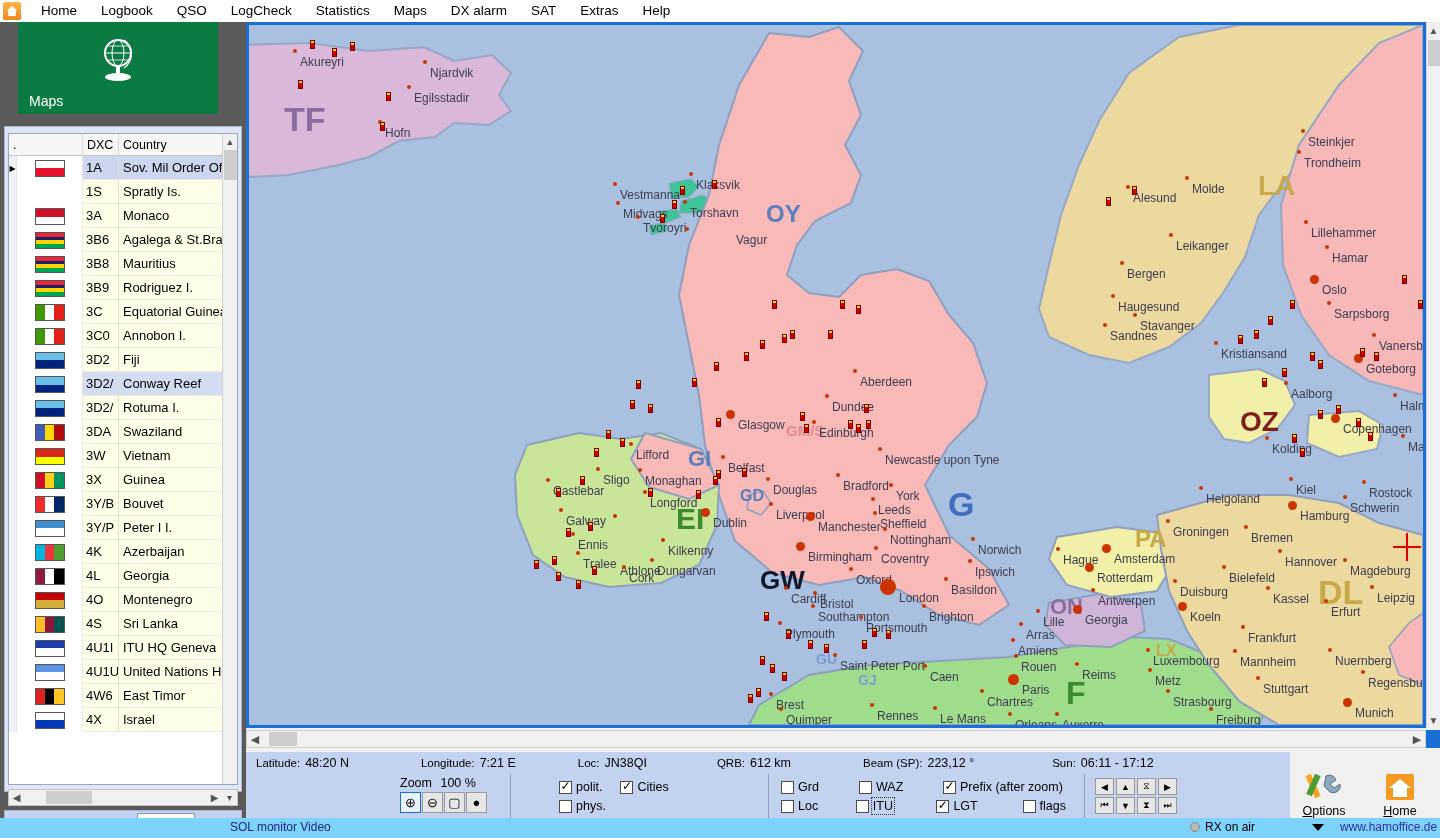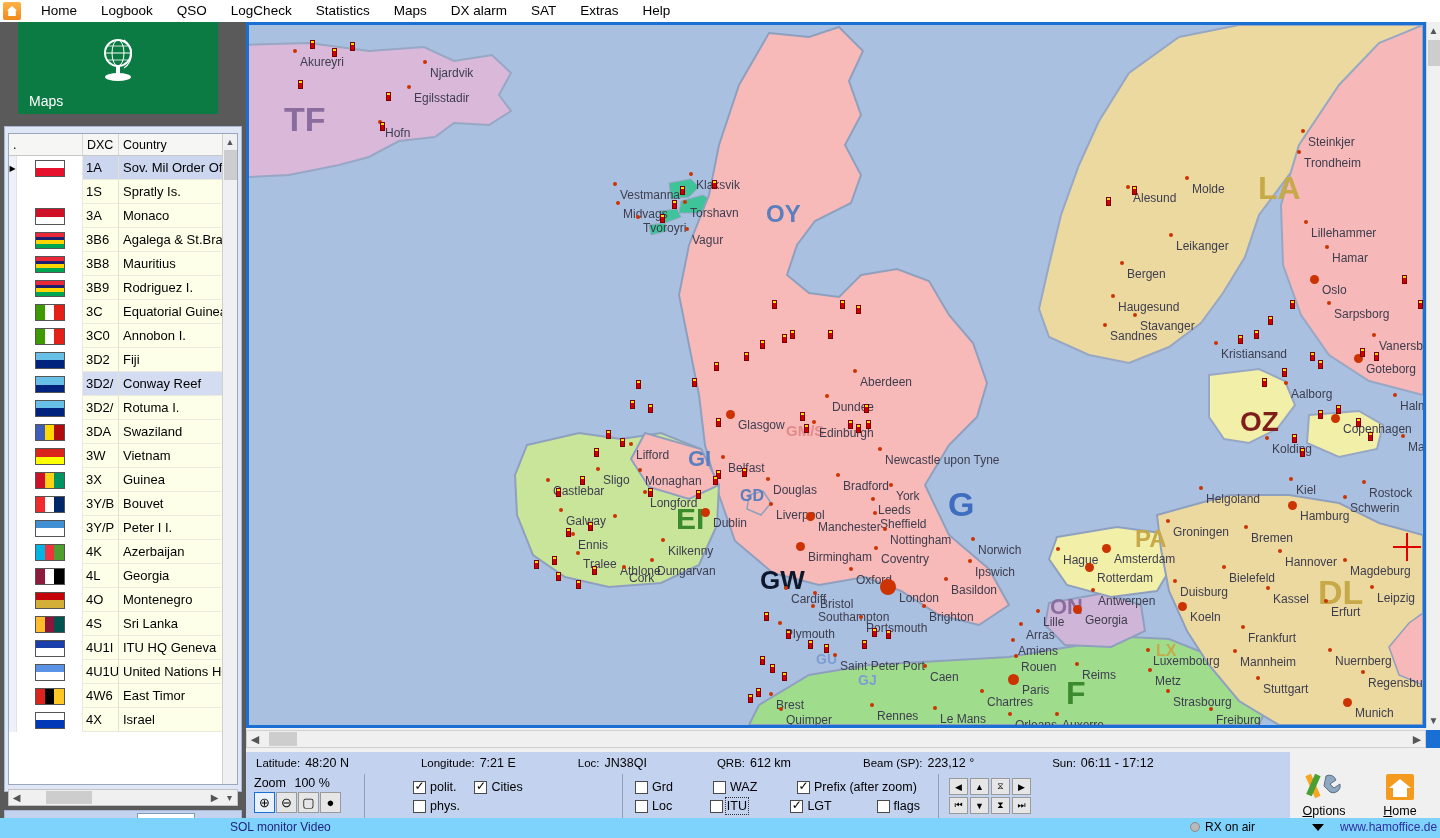--- a/index.html
+++ b/index.html
@@ -188,21 +188,21 @@
     display:flex; align-items:center;
     font-size:12px; color:#000;
   }
   .info-cell { display:flex; align-items:baseline; white-space:nowrap; }
   .info-lbl { font-size:11.5px; color:#000; }
   .info-val { font-size:12.5px; color:#000; margin-left:5px; }
 
   
   #ctrl-bar {
     position:absolute; left:246px; top:774px; width:1044px; height:44px;
-    background:#c3d2ef; display:flex; align-items:stretch;
+    background:#c3d2ef; display:flex; align-items:stretch;justify-content:flex-end;
   }
   .ctrl-sec { border-left:1px solid #8e9fc2; position:relative; }
   #sec-zoom { width:118px; border-left:none; padding:2px 0 0 8px; }
   #zoom-label { font-size:12.5px; }
   #zoom-buttons { display:flex; gap:1px; margin-top:2px; }
   .zbtn {
     width:21px;height:21px; background:#e6e6e6; border:1px solid #9a9a9a;
     display:flex;align-items:center;justify-content:center;
   }
   .zbtn.active { border:1px solid #1a6fd4; background:#e9f2fb; }
@@ -560,21 +560,21 @@
 
     <path d="M908,490 L980,470 L1040,470 L1090,478 L1130,498 L1174,510 L1174,700 L1030,700 L990,676
              L960,640 L938,606 L920,566 L912,524 Z" fill="#ecd9a0" stroke="#8fa0bf" stroke-width="2"></path>
 
     <path d="M1160,598 L1174,588 L1174,660 L1150,650 L1140,622 Z" fill="#f6b8b8" stroke="#8fa0bf" stroke-width="1.5"></path>
   </svg>
 
   <div id="map-overlay">
       <div class="prefixlabel" style="left: 35px; top: 75px; font-size: 34px; color: rgb(138, 109, 158);">TF</div>
       <div class="prefixlabel" style="left: 517px; top: 175px; font-size: 24px; color: rgb(90, 127, 191);">OY</div>
-      <div class="prefixlabel" style="left: 1009px; top: 145px; font-size: 32px; color: rgb(200, 169, 73);">LA</div>
+      <div class="prefixlabel" style="left: 1009px; top: 145px; font-size: 28px; color: rgb(200, 169, 73);">LA</div>
       <div class="prefixlabel" style="left: 991px; top: 381px; font-size: 28px; color: #7f1d1d;">OZ</div>
       <div class="prefixlabel" style="left: 439px; top: 421px; font-size: 22px; color: rgb(90, 127, 191);">GI</div>
       <div class="prefixlabel" style="left: 491px; top: 462px; font-size: 16px; color: rgb(90, 127, 191);">GD</div>
       <div class="prefixlabel" style="left: 427px; top: 477px; font-size: 30px; color: rgb(60, 138, 46);">EI</div>
       <div class="prefixlabel" style="left: 699px; top: 460px; font-size: 34px; color: rgb(63, 110, 192);">G</div>
       <div class="prefixlabel" style="left: 537px; top: 397px; font-size: 15px; color: rgb(224, 138, 138);">GM/S</div>
       <div class="prefixlabel" style="left: 511px; top: 540px; font-size: 26px; color: #0f172a;">GW</div>
       <div class="prefixlabel" style="left: 567px; top: 626px; font-size: 14px; color: rgb(126, 158, 209);">GU</div>
       <div class="prefixlabel" style="left: 609px; top: 647px; font-size: 14px; color: rgb(126, 158, 209);">GJ</div>
       <div class="prefixlabel" style="left: 817px; top: 650px; font-size: 32px; color: rgb(60, 138, 46);">F</div>
@@ -594,21 +594,21 @@
       <div class="maplabel" style="left: 371px; top: 163px;">Vestmanna</div>
       <div class="citydot" style="width: 4px; height: 4px; left: 440px; top: 147px;"></div>
       <div class="maplabel" style="left: 447px; top: 153px;">Klaksvik</div>
       <div class="citydot" style="width: 4px; height: 4px; left: 367px; top: 176px;"></div>
       <div class="maplabel" style="left: 374px; top: 182px;">Midvags</div>
       <div class="citydot" style="width: 4px; height: 4px; left: 434px; top: 175px;"></div>
       <div class="maplabel" style="left: 441px; top: 181px;">Torshavn</div>
       <div class="citydot" style="width: 4px; height: 4px; left: 387px; top: 190px;"></div>
       <div class="maplabel" style="left: 394px; top: 196px;">Tvoroyri</div>
       <div class="citydot" style="width: 4px; height: 4px; left: 436px; top: 202px;"></div>
-      <div class="maplabel" style="left: 443px; top: 208px;">Vagur</div>
+      <div class="maplabel" style="left: 443px; top: 208px; padding-left: 44px;">Vagur</div>
       <div class="citydot" style="width: 4px; height: 4px; left: 1052px; top: 104px;"></div>
       <div class="maplabel" style="left: 1059px; top: 110px;">Steinkjer</div>
       <div class="citydot" style="width: 4px; height: 4px; left: 1048px; top: 125px;"></div>
       <div class="maplabel" style="left: 1055px; top: 131px;">Trondheim</div>
       <div class="citydot" style="width: 4px; height: 4px; left: 936px; top: 151px;"></div>
       <div class="maplabel" style="left: 943px; top: 157px;">Molde</div>
       <div class="citydot" style="width: 4px; height: 4px; left: 877px; top: 160px;"></div>
       <div class="maplabel" style="left: 884px; top: 166px;">Alesund</div>
       <div class="citydot" style="width: 4px; height: 4px; left: 1055px; top: 195px;"></div>
       <div class="maplabel" style="left: 1062px; top: 201px;">Lillehammer</div>

